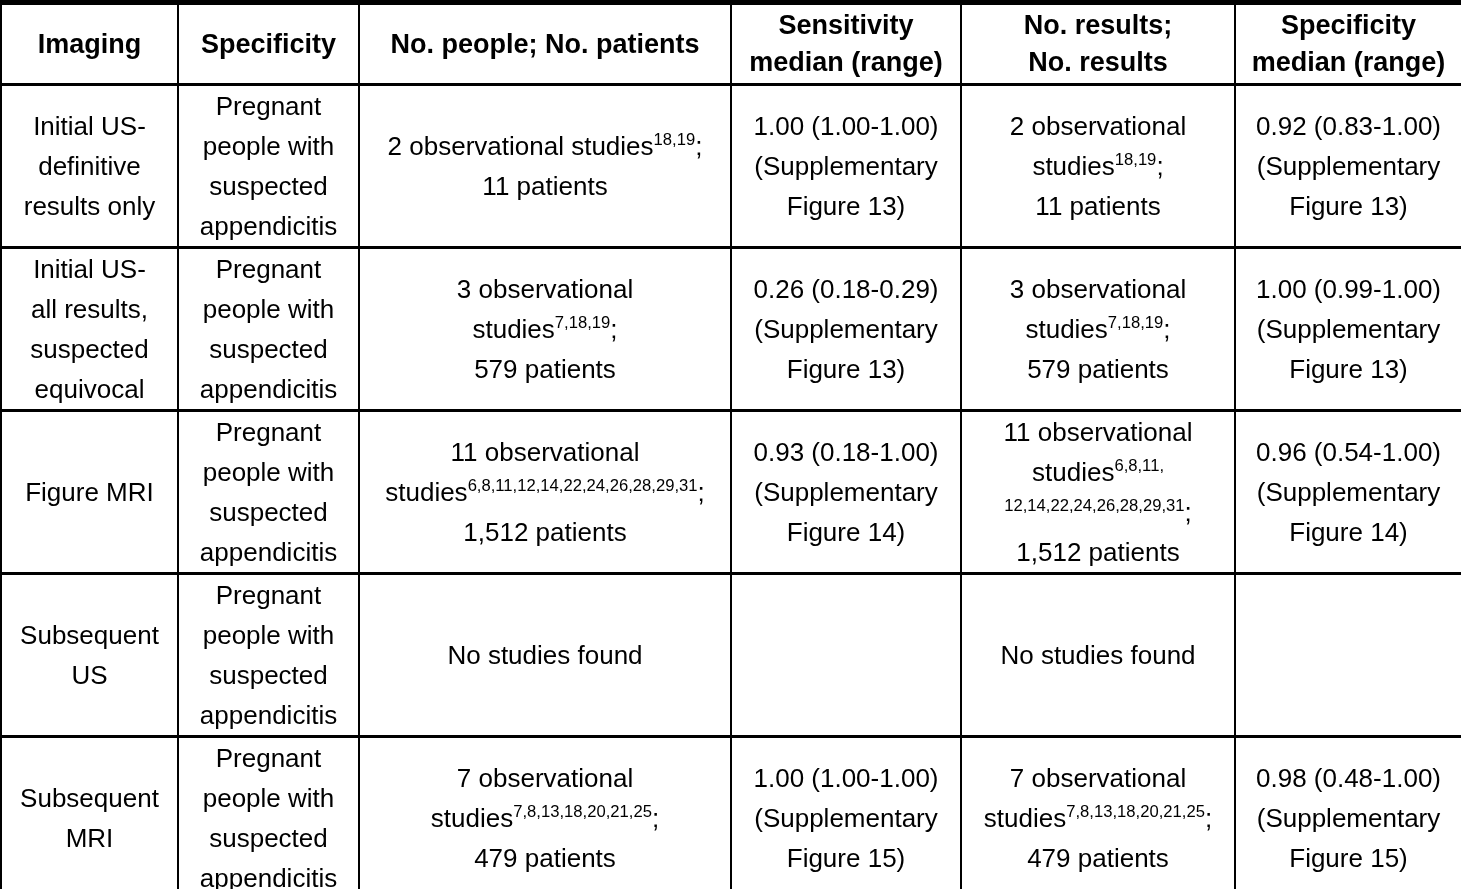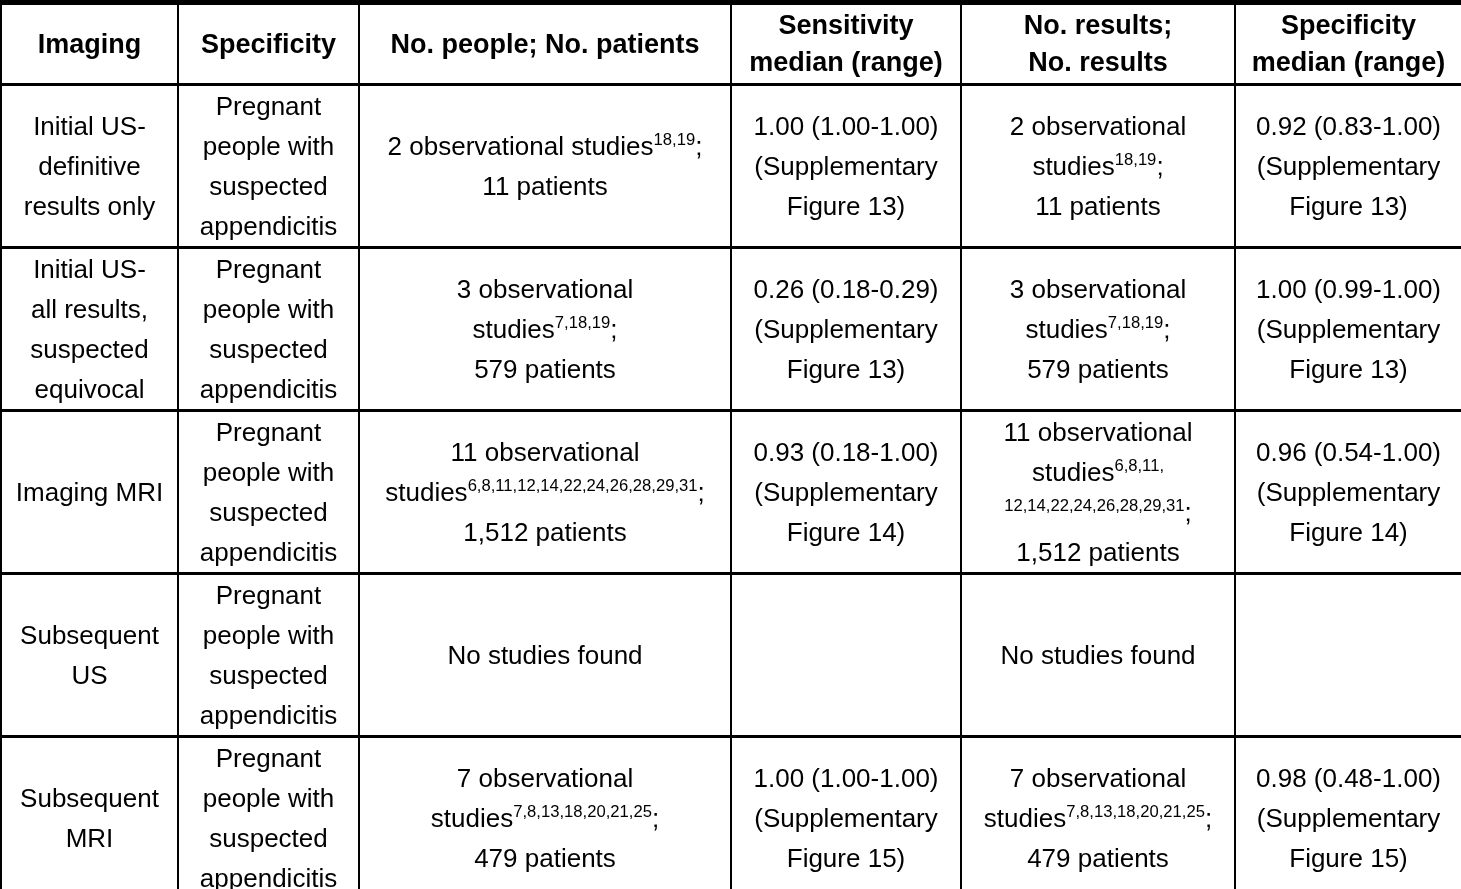--- a/index.html
+++ b/index.html
@@ -153,21 +153,21 @@
             <div class="line">579 patients</div>
           </td>
     <td>
             <div class="line">1.00 (0.99-1.00)</div>
             <div class="line">(Supplementary</div>
             <div class="line">Figure 13)</div>
           </td>
   </tr>
         <tr>
     <td>
-            <div class="line">Imaging MRI</div>
+            <div class="line">Figure MRI</div>
           </td>
     <td>
             <div class="line">Pregnant</div>
             <div class="line">people with</div>
             <div class="line">suspected</div>
             <div class="line">appendicitis</div>
           </td>
     <td>
             <div class="line">11 observational</div>
             <div class="line">studies<sup>6,8,11,12,14,22,24,26,28,29,31</sup>;</div>

